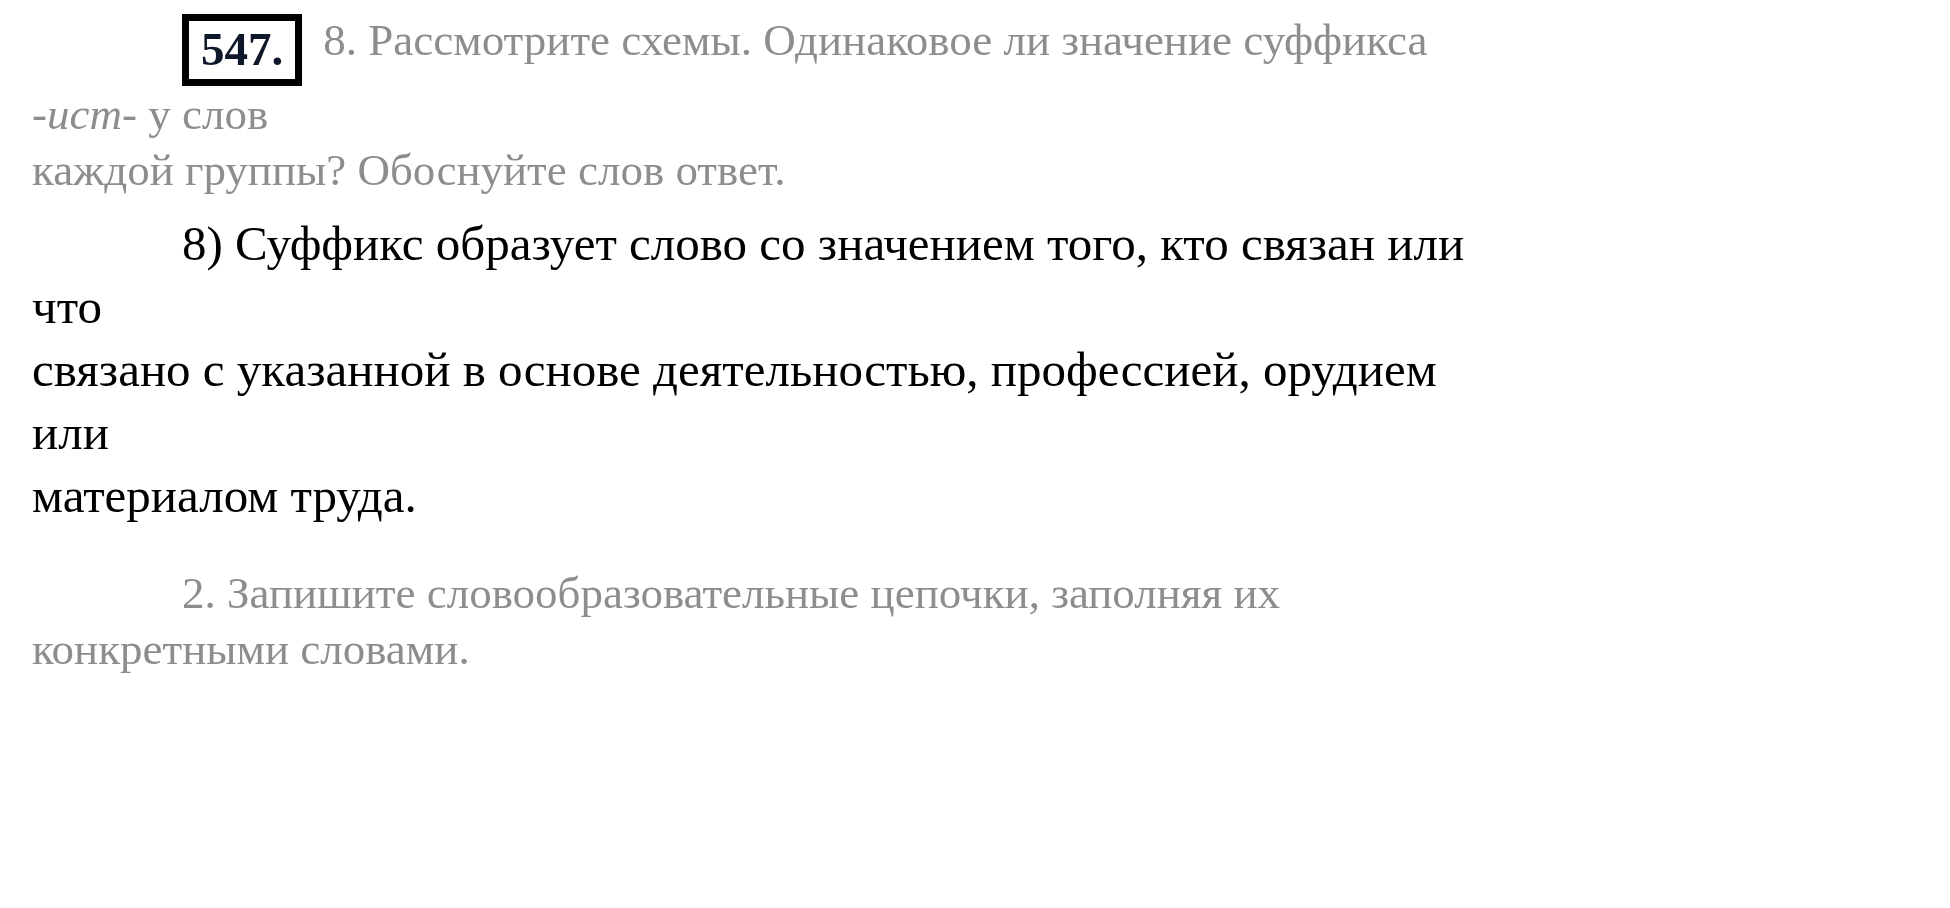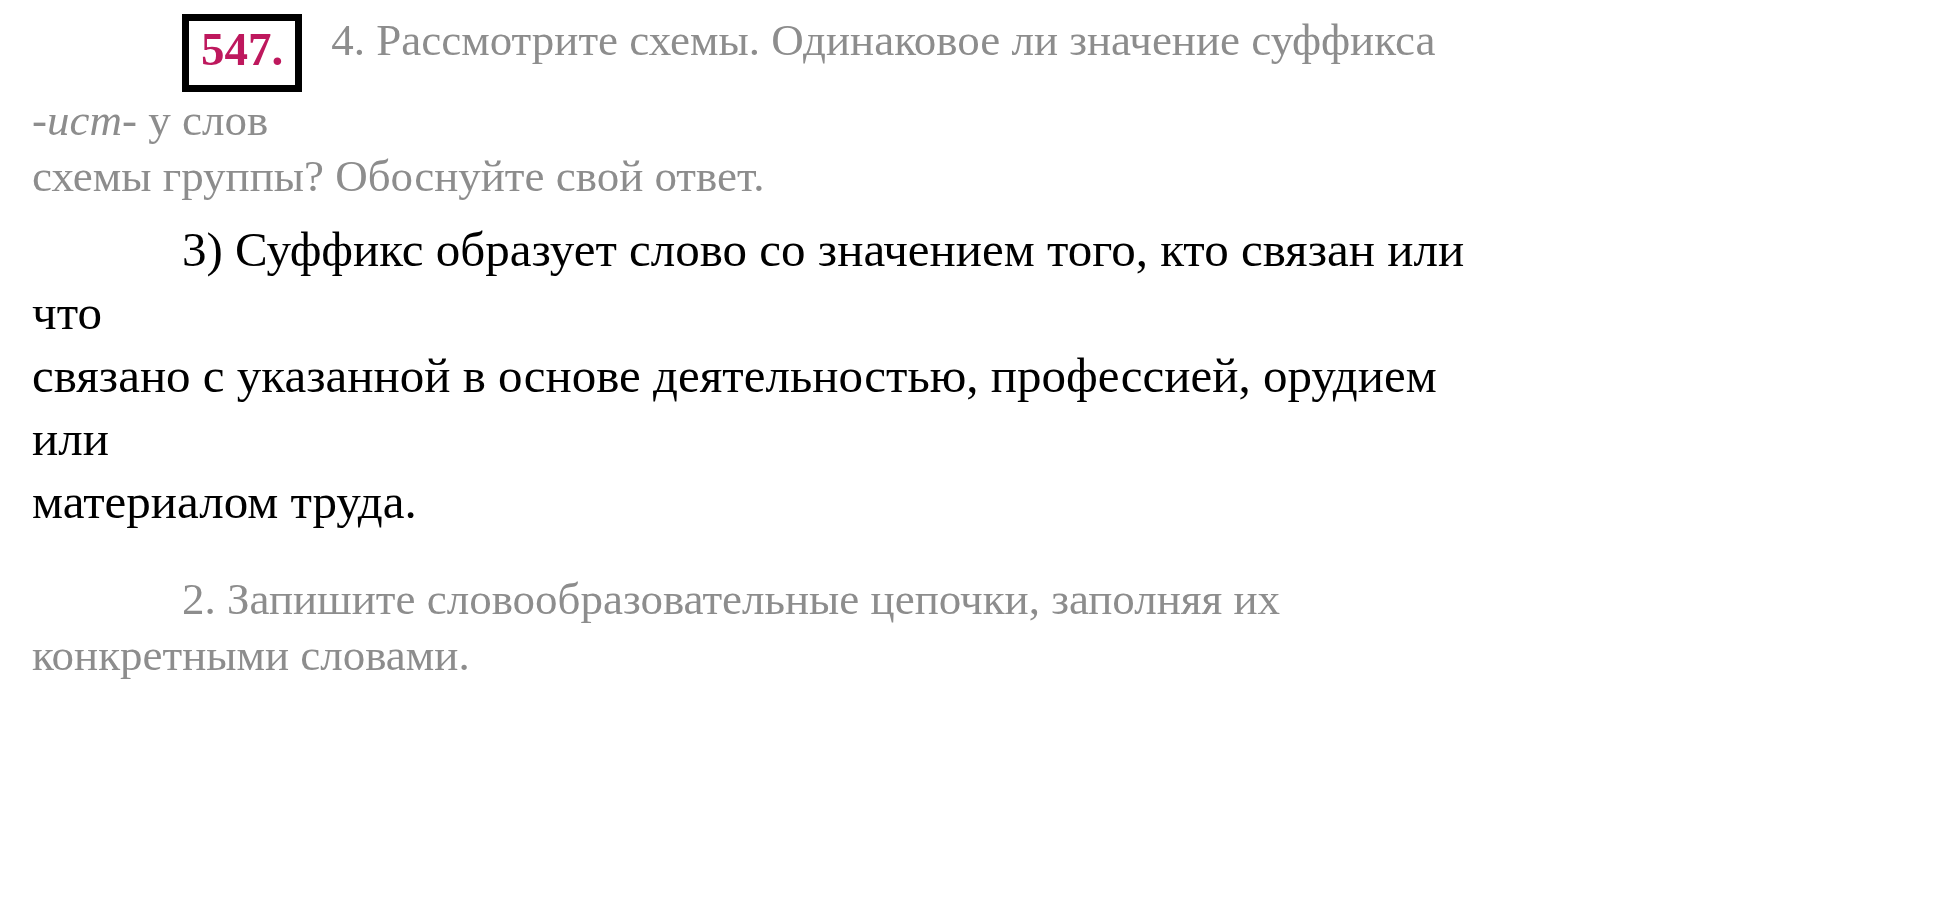--- a/index.html
+++ b/index.html
@@ -34,26 +34,26 @@
   }
   .task-intro .suffix-italic {
     font-style: italic;
     text-align: center;
   }
   .num-box {
     display: inline-block;
     text-indent: 0;
     vertical-align: -10px;
     border: 7px solid #000000;
-    padding: 0 12px 8px 12px;
-    margin-right: 29px;
+    padding: 0 12px 2px 12px;
+    margin-right: 21px;
     font-size: 47px;
     line-height: 56px;
     font-weight: bold;
-    color: #be185d;
+    color: #0f172a;
     background: #ffffff;
   }
   
   .para {
     margin: 0 0 38px 0;
     font-size: 49px;
     line-height: 63px;
     color: #000000;
     text-indent: 150px;
     white-space: pre-line;
@@ -65,24 +65,24 @@
     margin: 0 0 30px 0;
     text-indent: 150px;
   }
 </style>
 </head>
 <body>
 
 <div class="page">
   <div class="content">
 
-    <p class="task-intro"><span class="num-box">547.</span><span>4. Рассмотрите схемы. Одинаковое ли значение суффикса </span><span class="suffix-italic">-ист-</span><span> у слов
-схемы группы? Обоснуйте свой ответ.</span></p>
+    <p class="task-intro"><span class="num-box">547.</span><span>8. Рассмотрите схемы. Одинаковое ли значение суффикса </span><span class="suffix-italic">-ист-</span><span> у слов
+каждой группы? Обоснуйте слов ответ.</span></p>
 
-    <p class="para">3) Суффикс образует слово со значением того, кто связан или что
+    <p class="para">8) Суффикс образует слово со значением того, кто связан или что
 связано с указанной в основе деятельностью, профессией, орудием или
 материалом труда.</p>
 
 
     <p class="task-intro second-task">2. Запишите словообразовательные цепочки, заполняя их конкретными словами.</p>
 
   </div>
 </div>
 
 </body></html>

